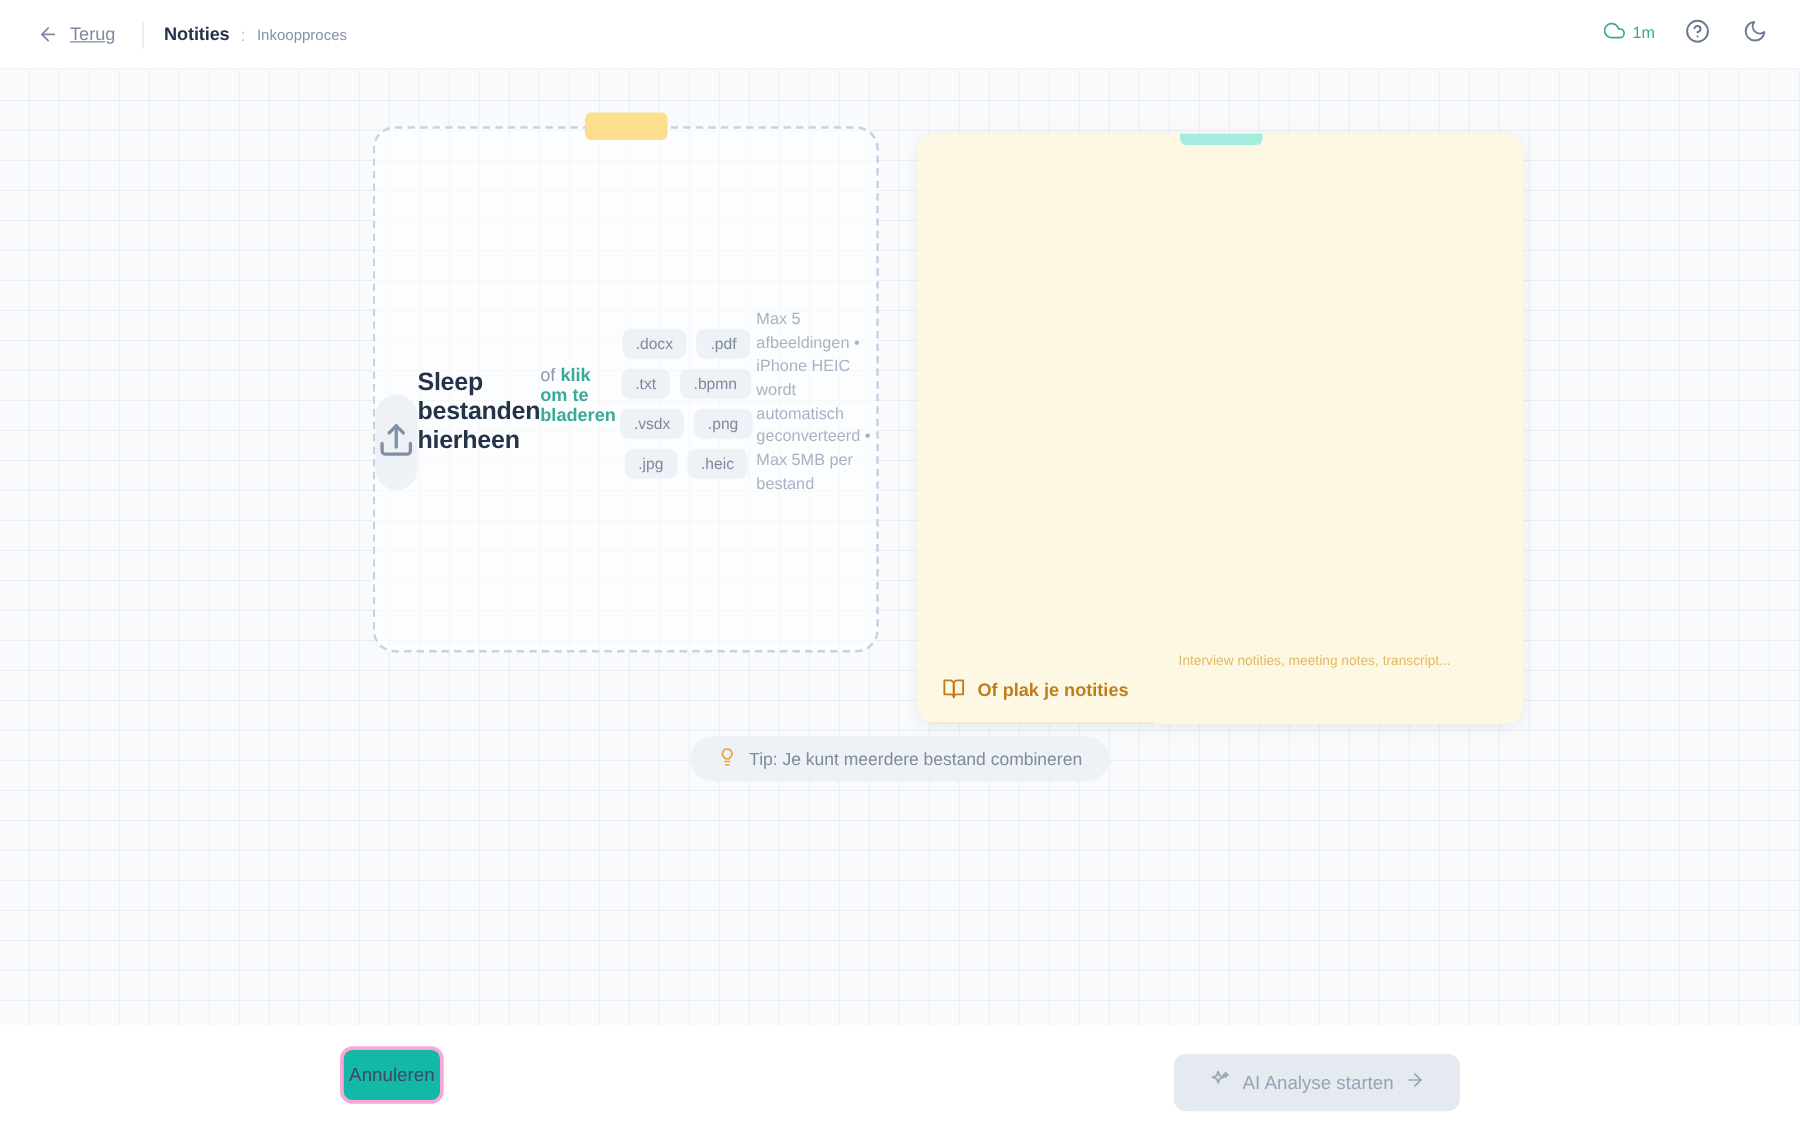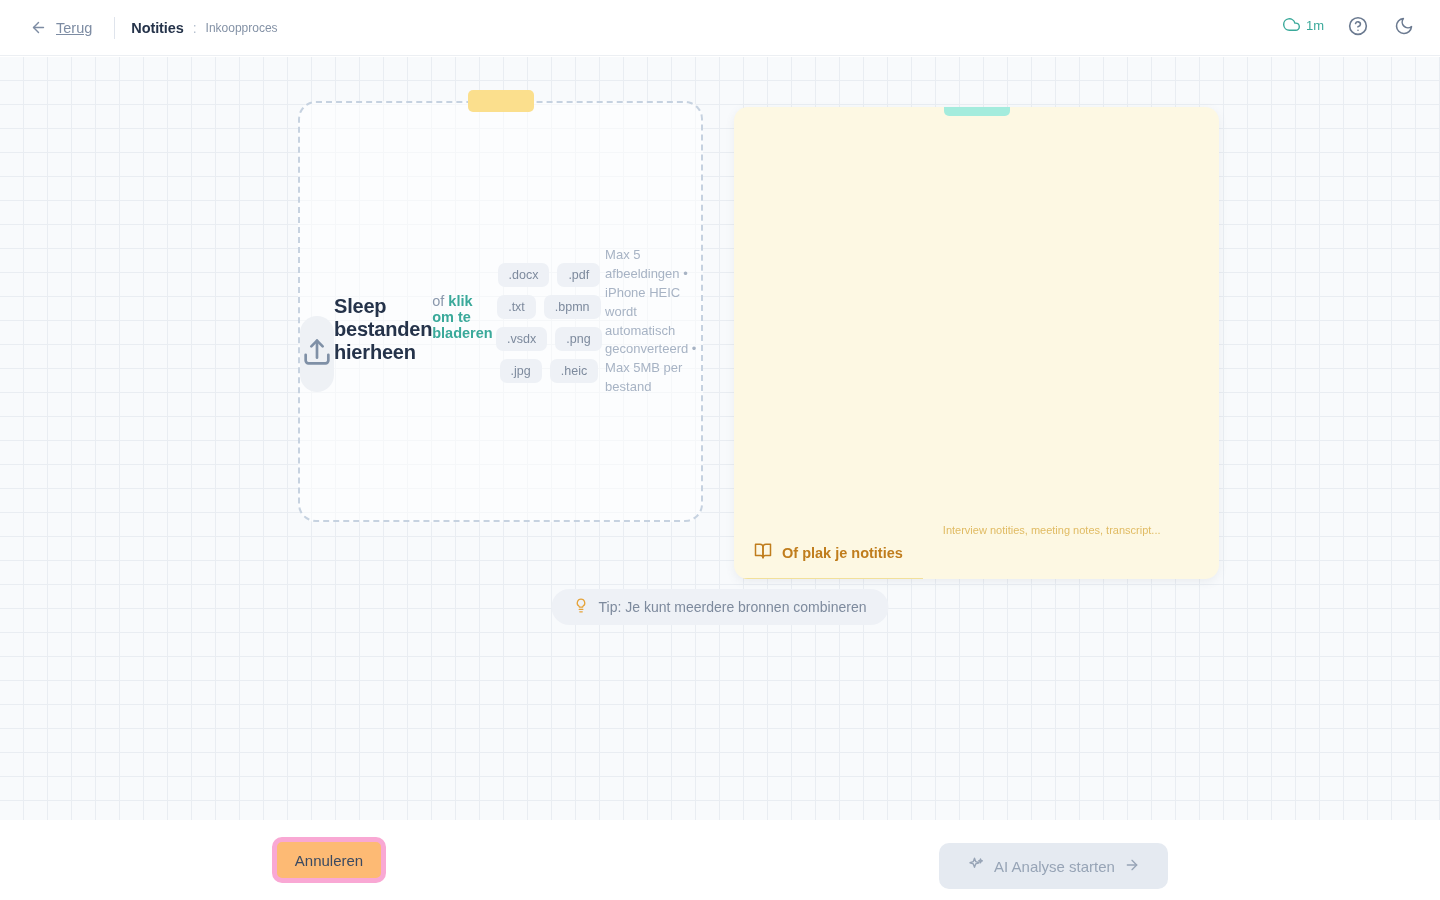--- a/index.html
+++ b/index.html
@@ -250,25 +250,25 @@
     left: 0; top: 820px;
     width: 1440px;
     height: 80px;
     background: #ffffff;
     display: flex;
     align-items: center;
   }
   .btn-cancel {
     position: absolute;
     left: 272px;
-    width: 114px;
+    width: 83px;
     height: 46px;
-    border: 5px solid #f9a8d4;
+    border: 3px solid #f9a8d4;
     border-radius: 10px;
-    background: #fdba74;
+    background: #14b8a6;
     color: #3b4a61;
     font-family: "Liberation Sans", sans-serif;
     font-size: 15px;
     cursor: pointer;
   }
   .btn-primary {
     position: absolute;
     left: 939px;
     width: 229px;
     height: 46px;
@@ -395,21 +395,21 @@
   </div>
 
   <div class="tip">
     <span style="color:#e5a33a;">
       <svg width="15" height="15" viewBox="0 0 24 24" fill="none" stroke="currentColor" stroke-width="2" stroke-linecap="round" stroke-linejoin="round">
         <path d="M9 18h6"></path>
         <path d="M10 22h4"></path>
         <path d="M12 2a6 6 0 0 0-3.5 10.9c.5.4.8 1 .9 1.6h5.2c.1-.6.4-1.2.9-1.6A6 6 0 0 0 12 2z"></path>
       </svg>
     </span>
-    <span>Tip: Je kunt meerdere bronnen combineren</span>
+    <span>Tip: Je kunt meerdere bestand combineren</span>
   </div>
 
 </div>
 
 <div class="footer">
 
   <button class="btn-cancel">Annuleren</button>
 
   <button class="btn-primary" disabled="">
     <span>

